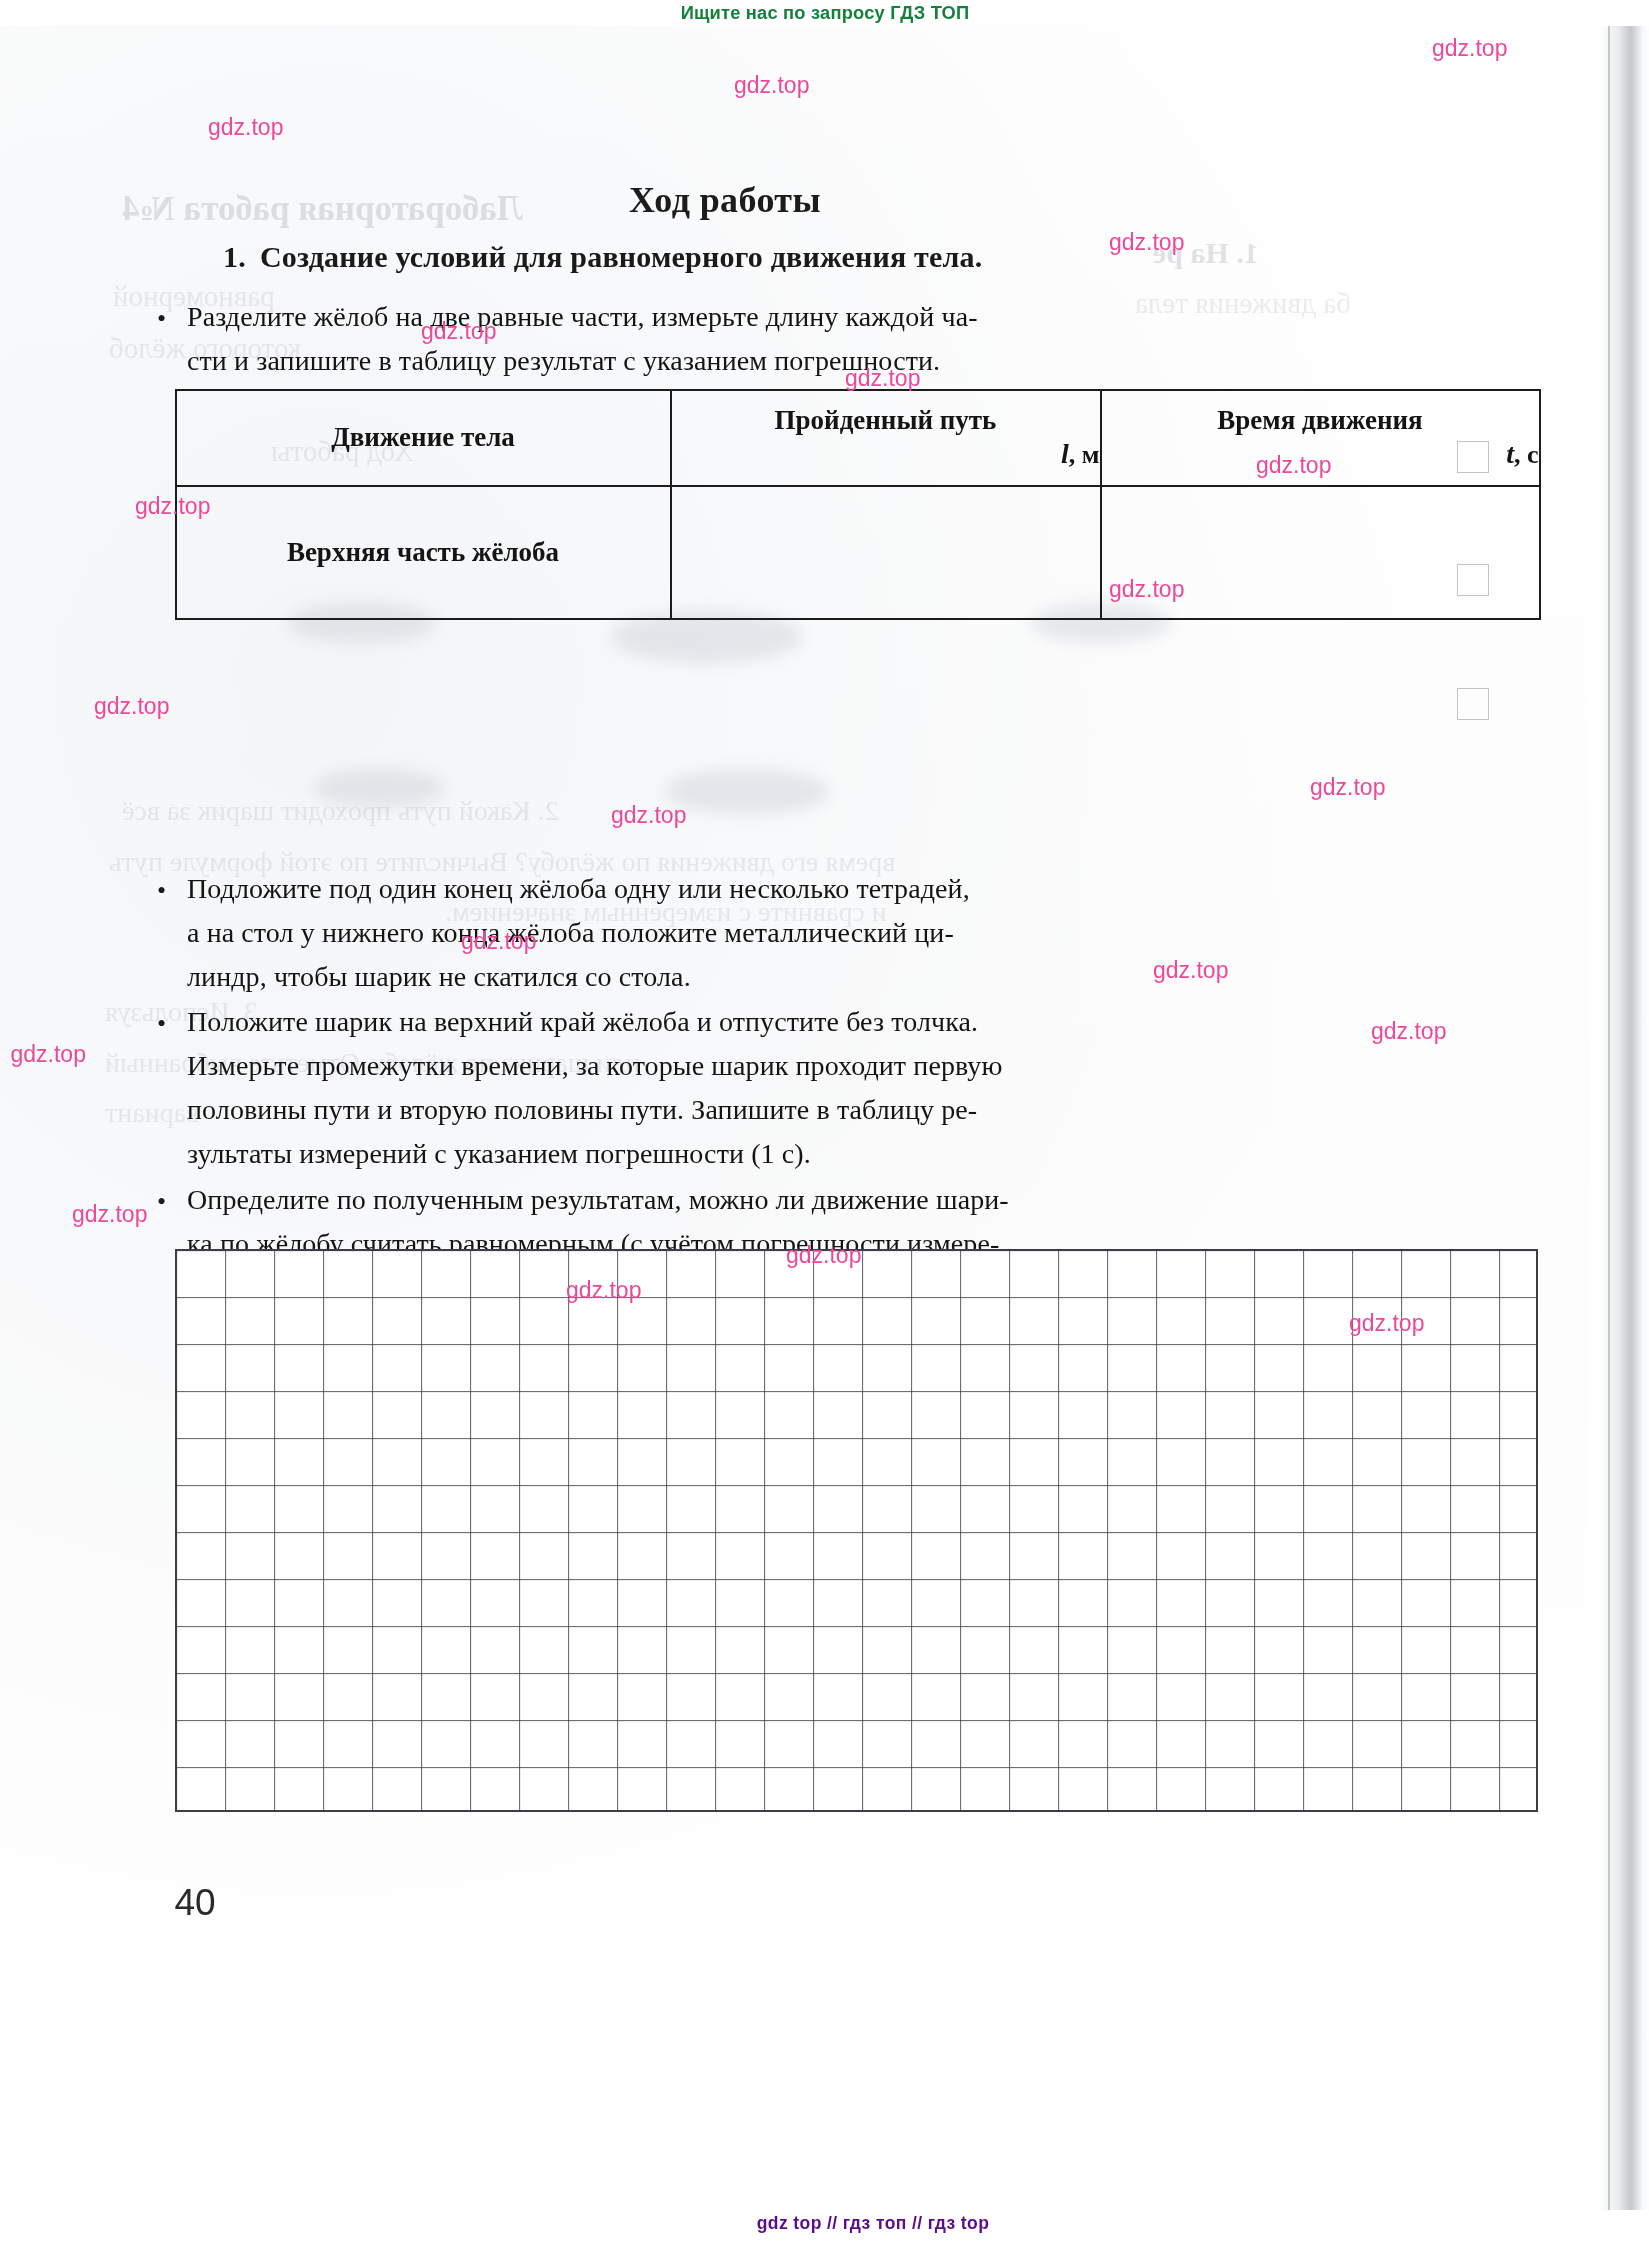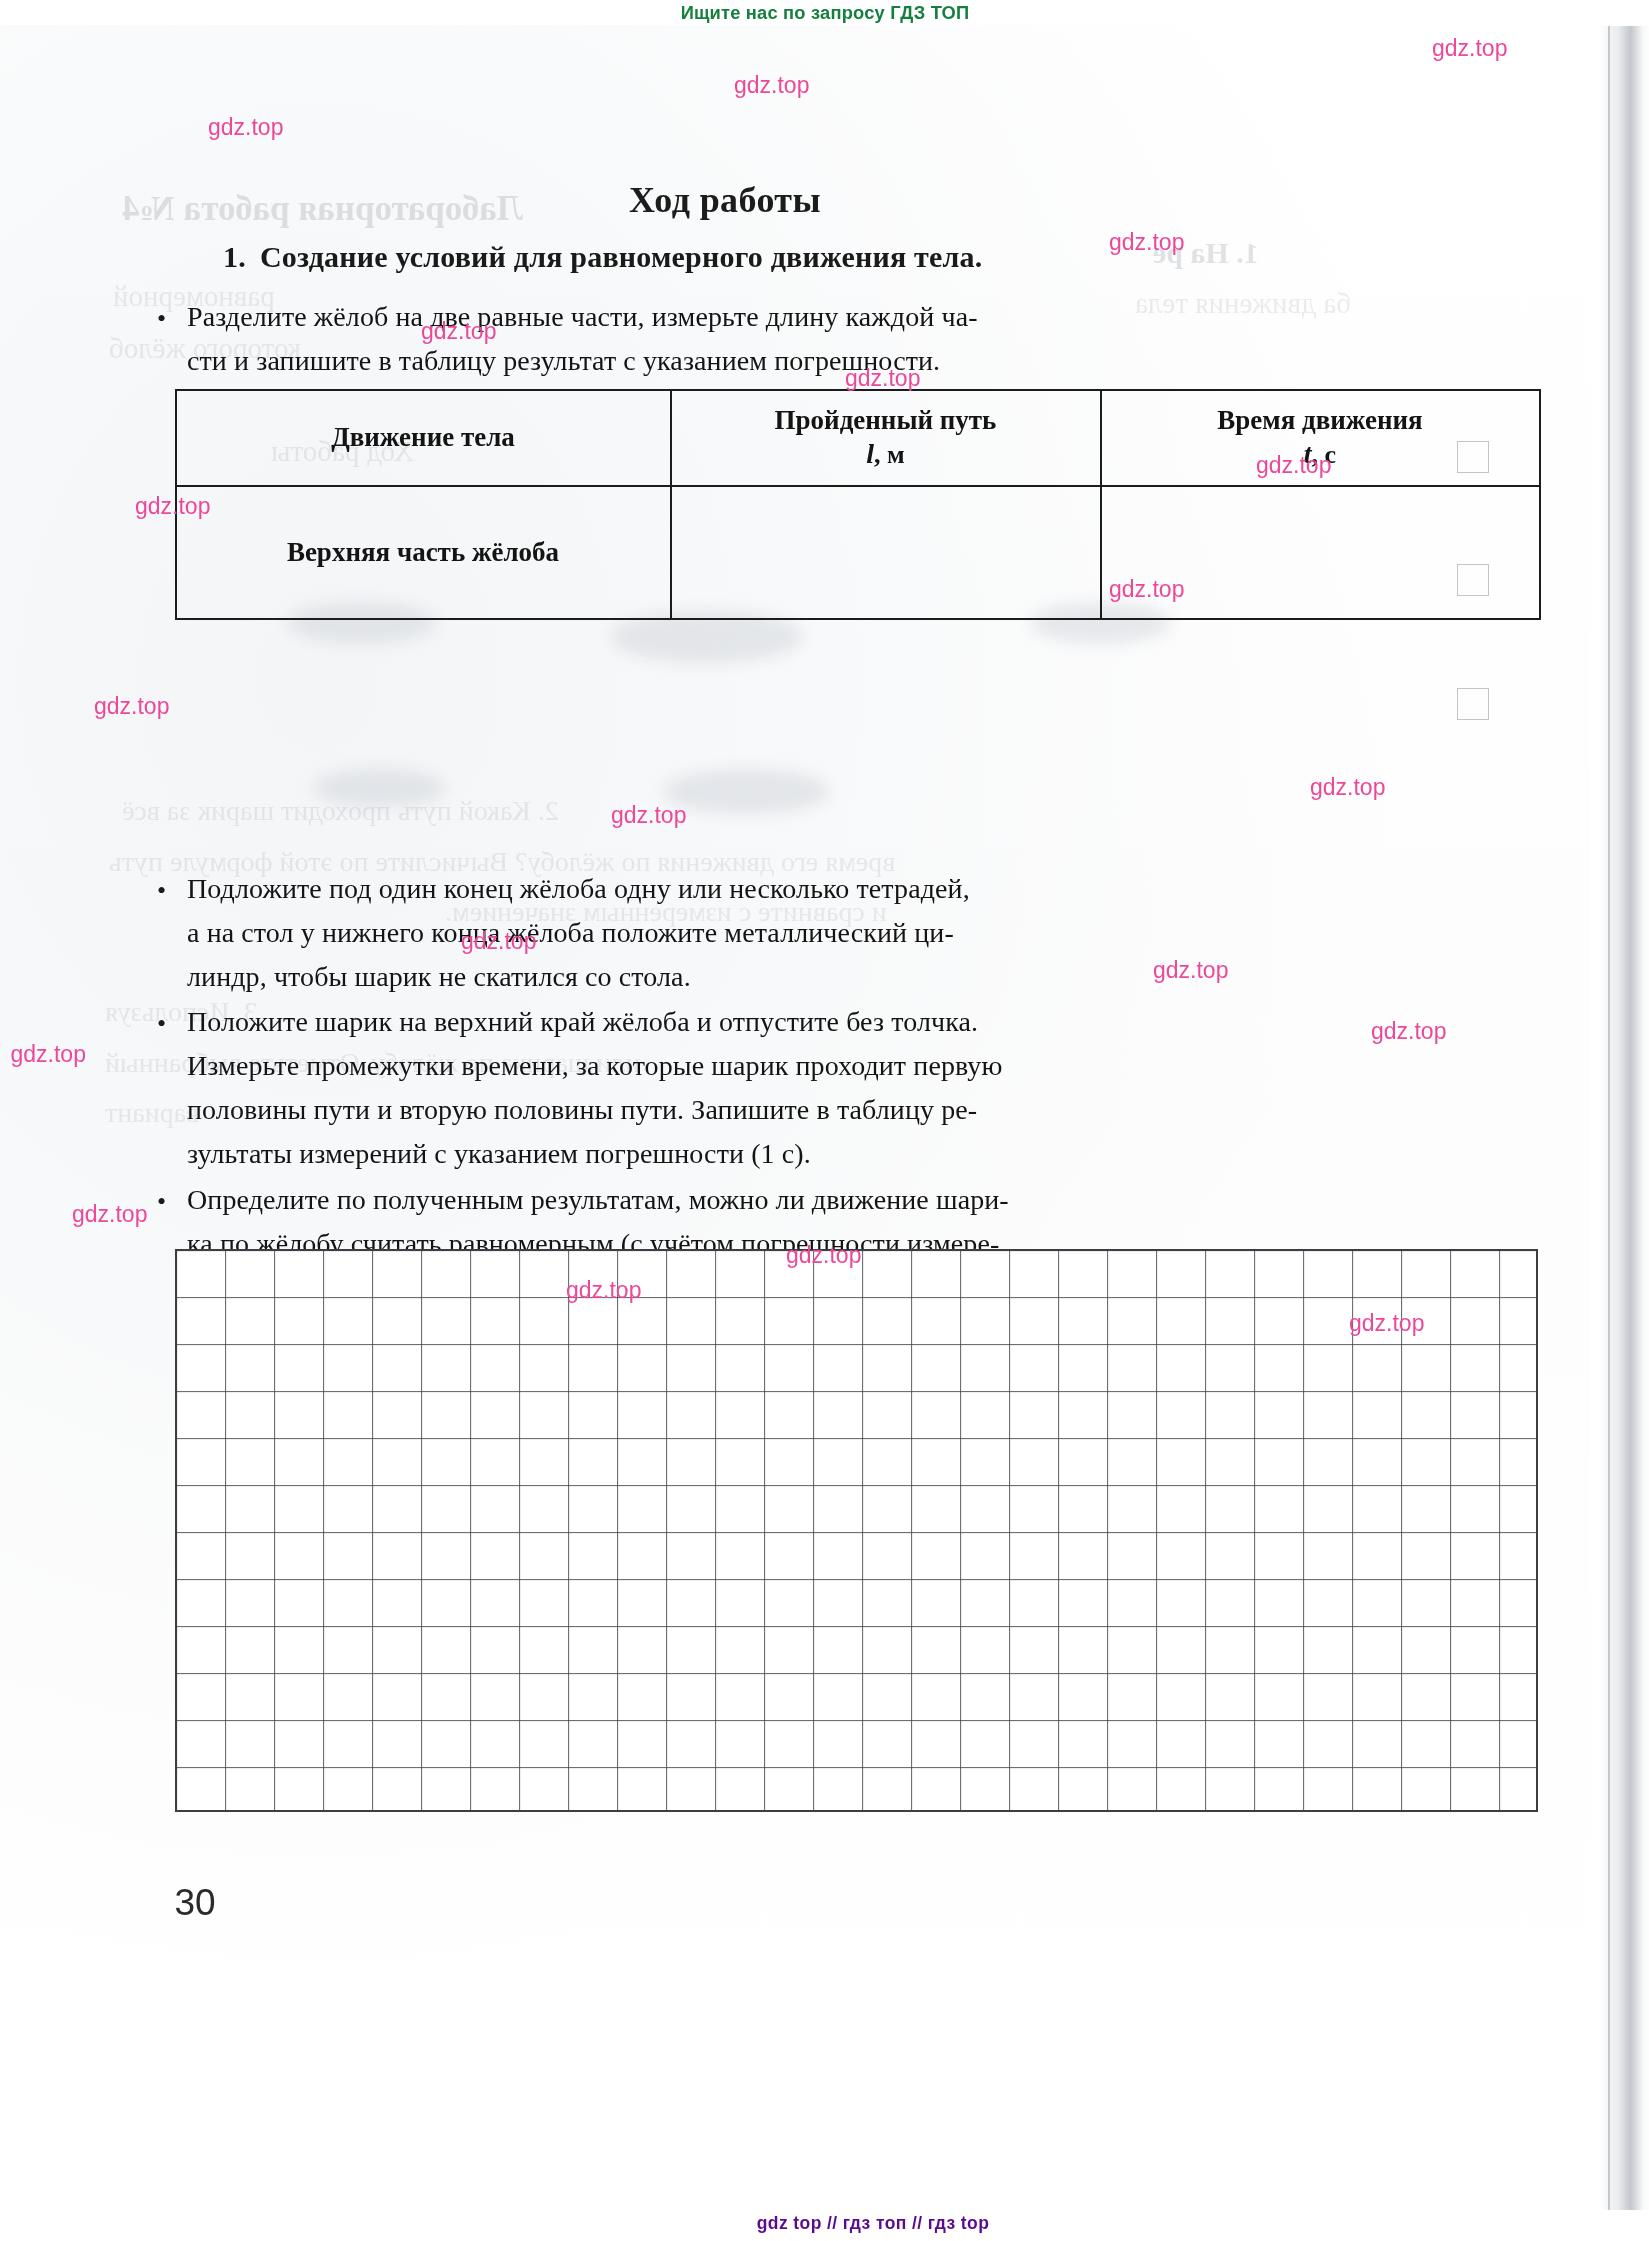--- a/index.html
+++ b/index.html
@@ -176,20 +176,21 @@
     font-weight: bold;
     color: #141414;
     text-align: center;
     vertical-align: middle;
     line-height: 1.18;
   }
   #data-table th .unit {
     display: block;
     font-size: 26px;
     font-weight: bold;
+    text-align: right;
   }
   #data-table th .unit i {
     font-style: italic;
     font-size: 28px;
   }
   #data-table td {
     height: 131px;
     font-size: 27px;
     font-weight: bold;
     color: #141414;
@@ -355,21 +356,21 @@
       <div class="bullet-dot">•</div>
       <div class="bullet-text">
         <span class="ln">Определите по полученным результатам, можно ли движение шари-</span>
         <span class="ln">ка по жёлобу считать равномерным (с учётом погрешности измере-</span>
         <span class="ln">ний). Запишите свой вывод.</span>
       </div>
     </div>
 
     <div id="grid-area"></div>
 
-    <div id="page-number">30</div>
+    <div id="page-number">40</div>
 
   </div>
 
   <div id="bottom-footer" style="color: rgb(91, 11, 140);">gdz top  //  гдз топ  //  гдз top</div>
 
   <div id="watermark-layer">
       <div class="wm" style="left: 1432px; top: 35px;">gdz.top</div>
       <div class="wm" style="left: 734px; top: 72px;">gdz.top</div>
       <div class="wm" style="left: 208px; top: 114px;">gdz.top</div>
       <div class="wm" style="left: 1109px; top: 229px;">gdz.top</div>

